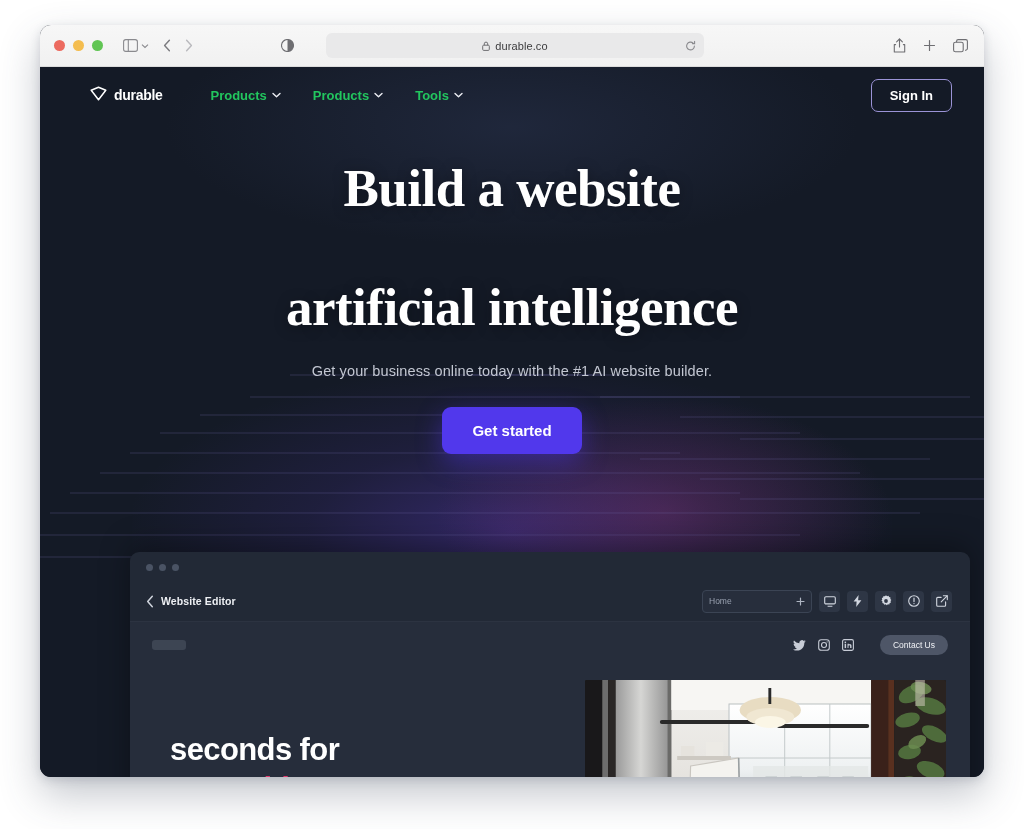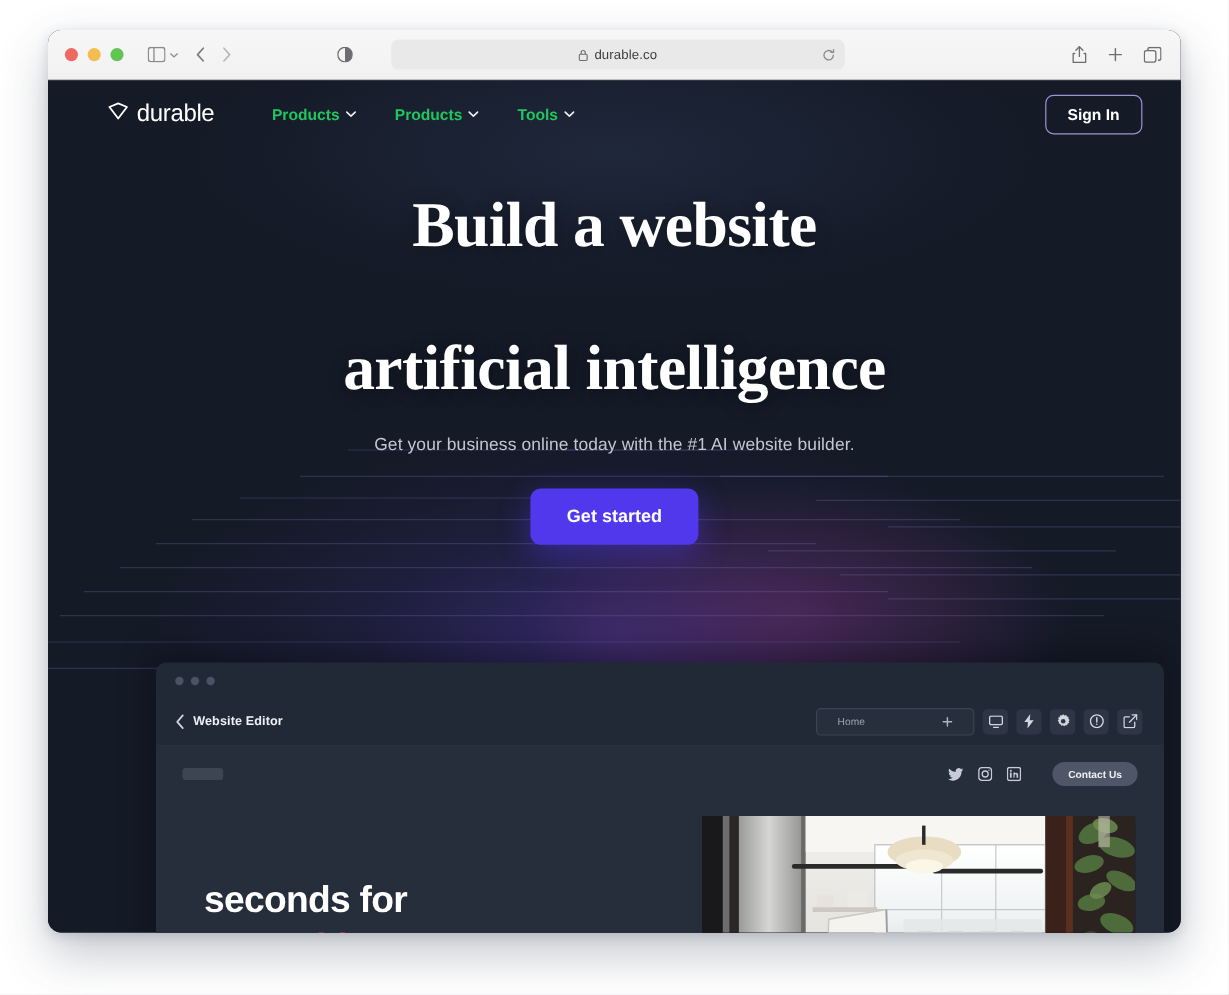--- a/index.html
+++ b/index.html
@@ -142,22 +142,22 @@
     position: relative;
     height: 56px;
     display: flex;
     align-items: center;
     padding: 0 32px 0 50px;
     z-index: 5;
   }
   .logo { display: flex; align-items: center; gap: 7px; }
   .logo-text {
     color: #ffffff;
-    font-size: 20px;
-    font-weight: normal;
+    font-size: 14px;
+    font-weight: bold;
     letter-spacing: -0.3px;
   }
   .nav-links { display: flex; align-items: center; gap: 32px; margin-left: 48px; }
   .nav-link {
     color: #22c55e;
     font-size: 13px;
     font-weight: bold;
     display: flex;
     align-items: center;
     gap: 5px;
@@ -241,21 +241,21 @@
     letter-spacing: 0.1px;
   }
   .editor-tools { margin-left: auto; display: flex; align-items: center; gap: 7px; }
   .page-select {
     width: 96px;
     height: 21px;
     border: 1px solid #3b4454;
     border-radius: 4px;
     display: flex;
     align-items: center;
-    padding: 0 17px;
+    padding: 0 6px;
     background: #272e3c;
   }
   .page-select-label { color: #9aa2b1; font-size: 8.5px; }
   .page-add { margin-left: auto; color: #aeb5c2; display: inline-flex; }
   .tool-btn {
     width: 21px;
     height: 21px;
     border-radius: 4px;
     background: #2e3645;
     display: flex;
@@ -279,21 +279,21 @@
     border-radius: 3px;
     background: #3d4553;
   }
   .social-row { margin-left: auto; display: flex; align-items: center; gap: 12px; }
   .social-icon { color: #c7ccd6; display: inline-flex; cursor: pointer; }
   .contact-btn {
     margin-left: 14px;
     background: #4e5667;
     color: #f0f2f6;
     font-size: 8.5px;
-    font-weight: bold;
+    font-weight: normal;
     border: none;
     border-radius: 11px;
     padding: 6px 13px;
     cursor: pointer;
     line-height: 1;
   }
 
   .preview-body { display: flex; padding: 12px 24px 0 40px; gap: 30px; }
   .preview-left { flex: 0 0 385px; padding-top: 12px; }
   .preview-h1 {

